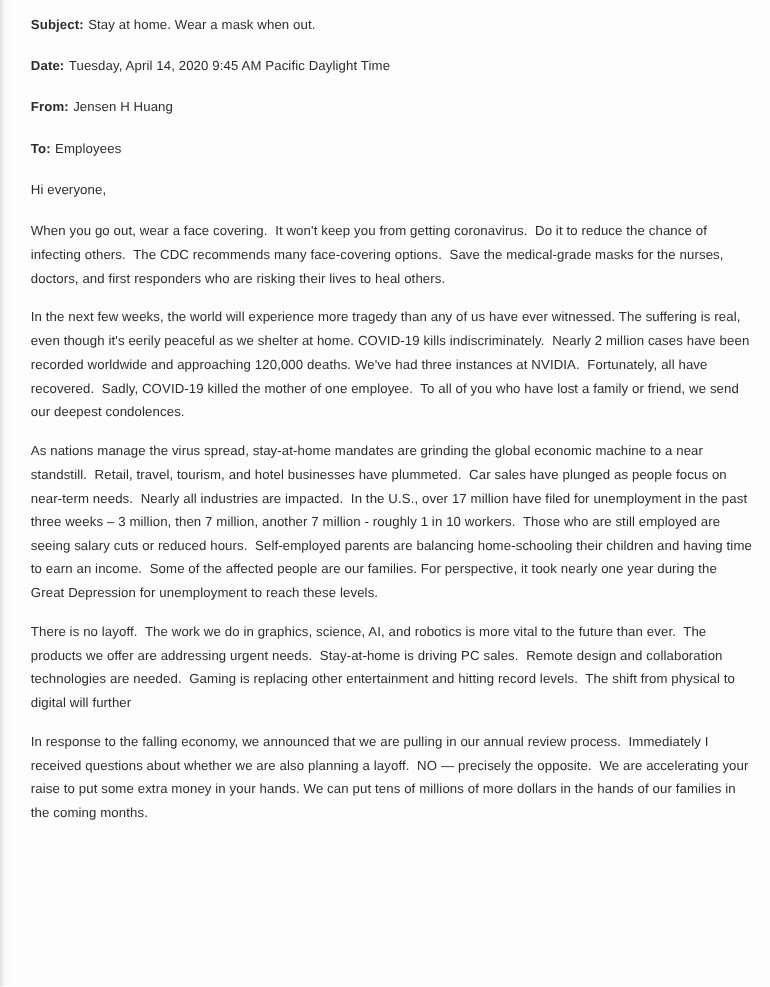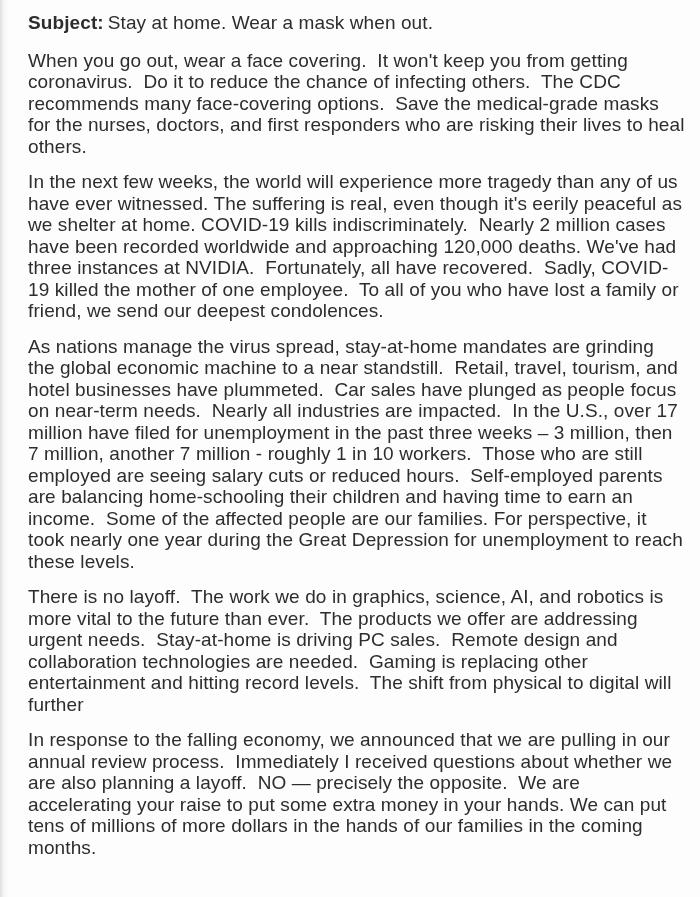--- a/index.html
+++ b/index.html
@@ -22,21 +22,21 @@
     width: 9px;
     background: linear-gradient(to right, rgba(90,90,90,0.18), rgba(120,120,120,0.05) 4px, rgba(0,0,0,0) 9px);
     pointer-events: none;
   }
   .email-page {
     box-sizing: border-box;
     padding: 12px 15px 0 28px;
   }
   .email-body {
     width: 657px;
-    font-size: 19px;
+    font-size: 12px;
     line-height: 21.5px;
     letter-spacing: 0.1px;
   }
   p.hdr-row {
     margin: 0 0 16px 0;
     white-space: pre-wrap;
   }
   .hdr-label {
     font-weight: bold;
   }
@@ -54,23 +54,27 @@
 </head>
 <body>
 
 <div class="scan-edge"></div>
 
 <div class="email-page">
   <div class="email-body">
 
     <p class="hdr-row"><span class="hdr-label">Subject:</span><span class="hdr-value">Stay at home. Wear a mask when out.</span></p>
 
+    <p class="hdr-row"><span class="hdr-label">Date:</span><span class="hdr-value">Tuesday, April 14, 2020 9:45 AM Pacific Daylight Time</span></p>
 
+    <p class="hdr-row"><span class="hdr-label">From:</span><span class="hdr-value">Jensen H Huang</span></p>
 
+    <p class="hdr-row"><span class="hdr-label">To:</span><span class="hdr-value">Employees</span></p>
 
+    <p class="greeting">Hi everyone,</p>
 
     <p class="para">When you go out, wear a face covering.  It won't keep you from getting coronavirus.  Do it to reduce the chance of infecting others.  The CDC recommends many face-covering options.  Save the medical-grade masks for the nurses, doctors, and first responders who are risking their lives to heal others.</p>
     <p class="para">In the next few weeks, the world will experience more tragedy than any of us have ever witnessed. The suffering is real, even though it's eerily peaceful as we shelter at home. COVID-19 kills indiscriminately.  Nearly 2 million cases have been recorded worldwide and approaching 120,000 deaths. We've had three instances at NVIDIA.  Fortunately, all have recovered.  Sadly, COVID-19 killed the mother of one employee.  To all of you who have lost a family or friend, we send our deepest condolences.</p>
     <p class="para">As nations manage the virus spread, stay-at-home mandates are grinding the global economic machine to a near standstill.  Retail, travel, tourism, and hotel businesses have plummeted.  Car sales have plunged as people focus on near-term needs.  Nearly all industries are impacted.  In the U.S., over 17 million have filed for unemployment in the past three weeks – 3 million, then 7 million, another 7 million - roughly 1 in 10 workers.  Those who are still employed are seeing salary cuts or reduced hours.  Self-employed parents are balancing home-schooling their children and having time to earn an income.  Some of the affected people are our families. For perspective, it took nearly one year during the Great Depression for unemployment to reach these levels.</p>
     <p class="para">There is no layoff.  The work we do in graphics, science, AI, and robotics is more vital to the future than ever.  The products we offer are addressing urgent needs.  Stay-at-home is driving PC sales.  Remote design and collaboration technologies are needed.  Gaming is replacing other entertainment and hitting record levels.  The shift from physical to digital will further</p>
     <p class="para">In response to the falling economy, we announced that we are pulling in our annual review process.  Immediately I received questions about whether we are also planning a layoff.  NO — precisely the opposite.  We are accelerating your raise to put some extra money in your hands. We can put tens of millions of more dollars in the hands of our families in the coming months.</p>
 
   </div>
 </div>
 

